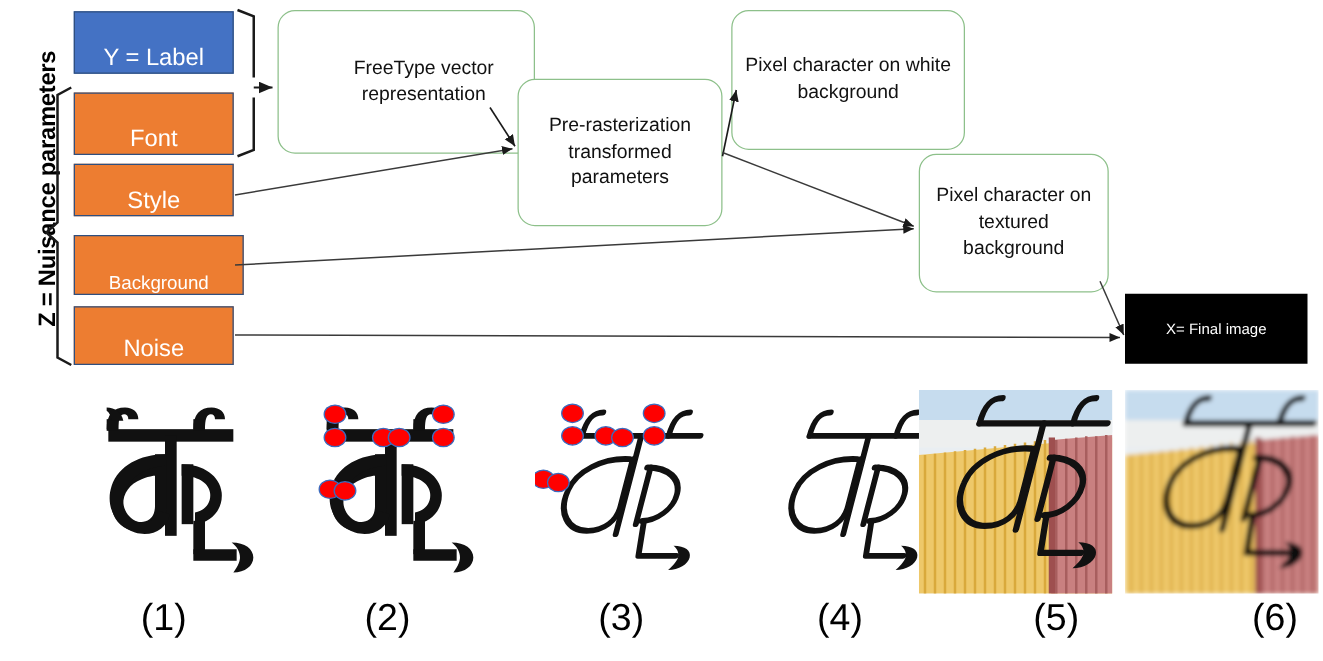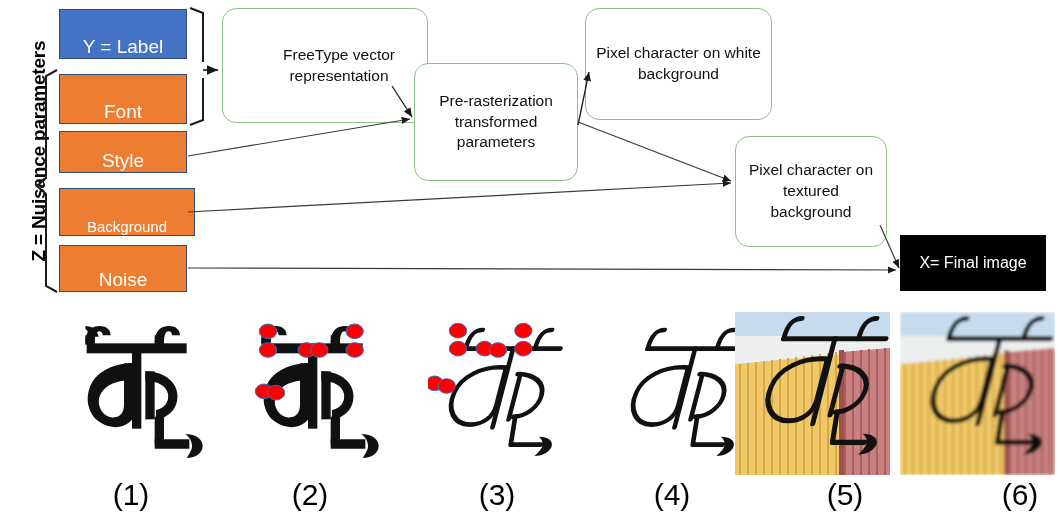--- a/index.html
+++ b/index.html
@@ -55,21 +55,21 @@
     color:#111;
     padding:4px 8px;
   }
 
   
   .blackbox{
     position:absolute;
     display:flex;align-items:center;justify-content:center;
     background:#000000;
     color:#ffffff;
-    font-size:16px;
+    font-size:12px;
     box-sizing:border-box;
   }
 
   
   #connectors{position:absolute;left:0;top:0;width:1058px;height:529px;pointer-events:none;}
 
   
   .panel{position:absolute;overflow:hidden;}
   .panel svg{display:block;}
   .pnum{
@@ -116,21 +116,21 @@
   </div>
 
   <div class="gbox" style="left:414px;top:63px;width:164px;height:118px;">
     <span>Pre-rasterization transformed parameters</span>
   </div>
 
   <div class="gbox" style="left:585px;top:8px;width:187px;height:112px;">
     <span>Pixel character on white background</span>
   </div>
 
-  <div class="gbox" style="left:735px;top:136px;width:152px;height:111px;">
+  <div class="gbox" style="left:735px;top:123px;width:152px;height:111px;">
     <span>Pixel character on textured background</span>
   </div>
 
   <div class="blackbox" style="left:900px;top:235px;width:146px;height:56px;">
     <span>X= Final image</span>
   </div>
 
   <svg id="connectors" viewBox="0 0 1058 529" xmlns="http://www.w3.org/2000/svg">
     <defs>
       <marker id="ah" markerWidth="8" markerHeight="8" refX="7" refY="3" orient="auto" markerUnits="strokeWidth">

